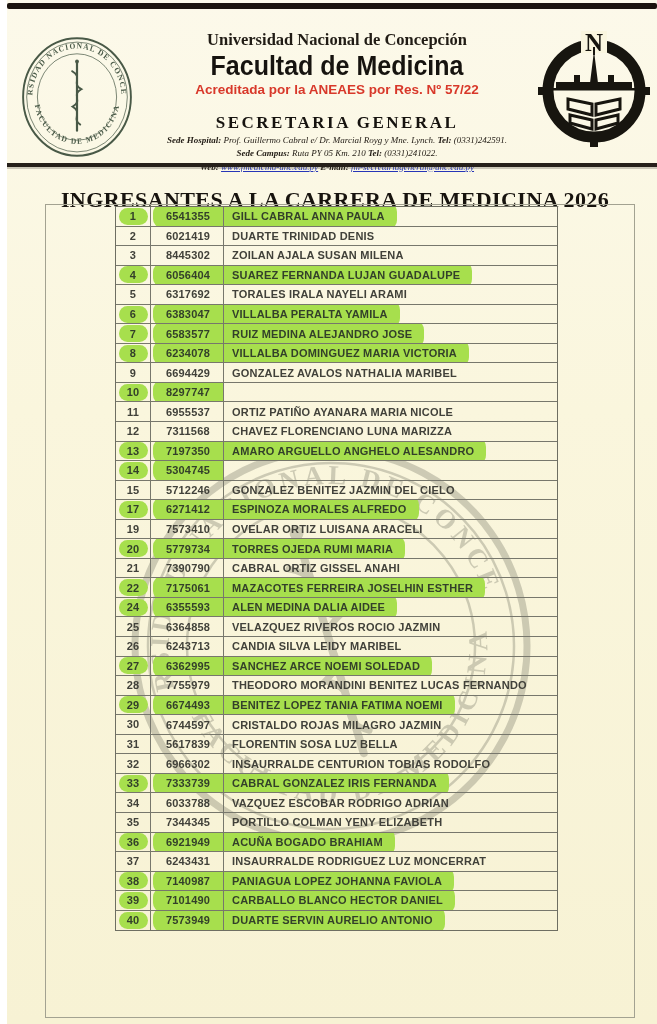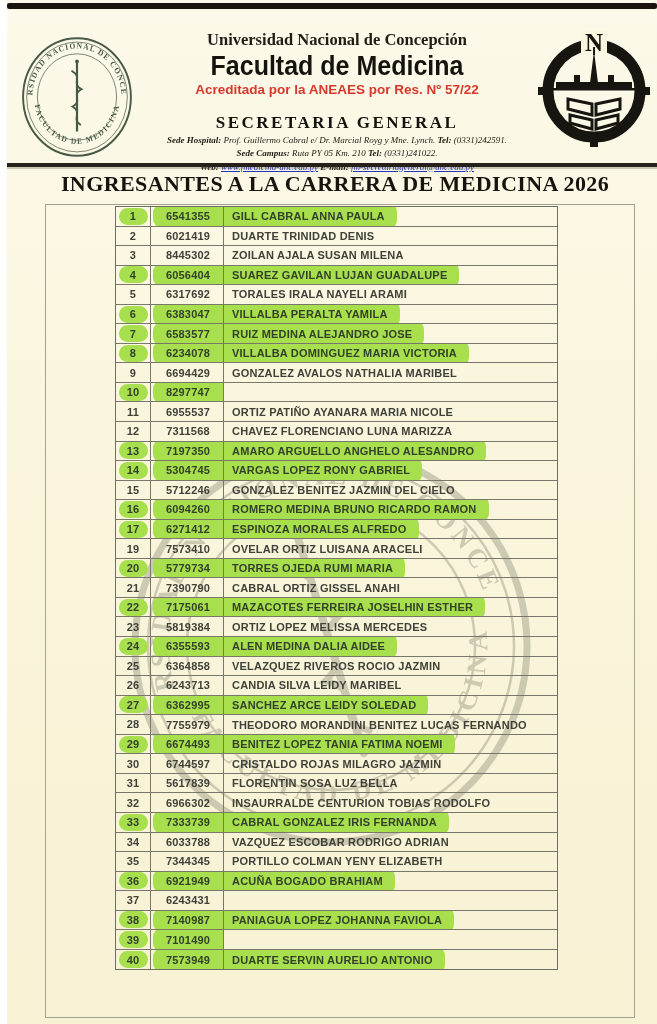--- a/index.html
+++ b/index.html
@@ -25,21 +25,21 @@
   .accr{font:700 13.5px "Liberation Sans",sans-serif;color:var(--red,#d8382a);margin-top:2px;}
   .office{font:700 17px "Liberation Serif",serif;letter-spacing:2.5px;color:#16130f;margin-top:16px;}
   .addr{font:italic 400 9px "Liberation Serif",serif;color:#262019;margin-top:2px;line-height:1.25;}
   .addr b{font-weight:700;}
   .lnk{color:var(--blue,#2636b8);text-decoration:underline;cursor:pointer;}
   .rule{
     position:absolute;left:0;right:0;top:163px;height:4px;background:#26201a;
     box-shadow:0 2px 0 rgba(38,32,26,.22);
   }
   .title{
-    position:absolute;left:6px;right:0;top:171px;margin:0;text-align:center;
+    position:absolute;left:6px;right:0;top:171px;margin:16px;text-align:center;
     font:700 22px "Liberation Serif",serif;letter-spacing:.4px;color:#17130e;
   }
   
   .sheet{
     position:absolute;left:38px;top:204px;width:588px;height:812px;
     border:1.5px solid #a3a291;
   }
   .watermark{
     position:absolute;left:55px;top:211px;pointer-events:none;
     opacity:.34;color:#787868;z-index:0;
@@ -175,21 +175,21 @@
           </div>
         </div>
         <div class="row hl">
           <div class="cell c-num">
             <span class="num-b t">4</span>
           </div>
           <div class="cell c-ci">
             <span class="ci-b t">6056404</span>
           </div>
           <div class="cell c-name">
-            <span class="name-b t">SUAREZ GAVILAN LUJAN GUADALUPE</span>
+            <span class="name-b t">SUAREZ FERNANDA LUJAN GUADALUPE</span>
           </div>
         </div>
         <div class="row">
           <div class="cell c-num">
             <span class="num-b t">5</span>
           </div>
           <div class="cell c-ci">
             <span class="ci-b t">6317692</span>
           </div>
           <div class="cell c-name">
@@ -281,48 +281,34 @@
             <span class="name-b t">AMARO ARGUELLO ANGHELO ALESANDRO</span>
           </div>
         </div>
         <div class="row hl">
           <div class="cell c-num">
             <span class="num-b t">14</span>
           </div>
           <div class="cell c-ci">
             <span class="ci-b t">5304745</span>
           </div>
-          <div class="cell c-name">
-            <span class="name-b t">VARGAS LOPEZ RONY GABRIEL</span>
-          </div>
         </div>
         <div class="row">
           <div class="cell c-num">
             <span class="num-b t">15</span>
           </div>
           <div class="cell c-ci">
             <span class="ci-b t">5712246</span>
           </div>
           <div class="cell c-name">
             <span class="name-b t">GONZALEZ BENITEZ JAZMIN DEL CIELO</span>
           </div>
         </div>
         <div class="row hl">
           <div class="cell c-num">
-            <span class="num-b t">16</span>
-          </div>
-          <div class="cell c-ci">
-            <span class="ci-b t">6094260</span>
-          </div>
-          <div class="cell c-name">
-            <span class="name-b t">ROMERO MEDINA BRUNO RICARDO RAMON</span>
-          </div>
-        </div>
-        <div class="row hl">
-          <div class="cell c-num">
             <span class="num-b t">17</span>
           </div>
           <div class="cell c-ci">
             <span class="ci-b t">6271412</span>
           </div>
           <div class="cell c-name">
             <span class="name-b t">ESPINOZA MORALES ALFREDO</span>
           </div>
         </div>
         <div class="row">
@@ -362,31 +348,20 @@
           <div class="cell c-num">
             <span class="num-b t">22</span>
           </div>
           <div class="cell c-ci">
             <span class="ci-b t">7175061</span>
           </div>
           <div class="cell c-name">
             <span class="name-b t">MAZACOTES FERREIRA JOSELHIN ESTHER</span>
           </div>
         </div>
-        <div class="row">
-          <div class="cell c-num">
-            <span class="num-b t">23</span>
-          </div>
-          <div class="cell c-ci">
-            <span class="ci-b t">5819384</span>
-          </div>
-          <div class="cell c-name">
-            <span class="name-b t">ORTIZ LOPEZ MELISSA MERCEDES</span>
-          </div>
-        </div>
         <div class="row hl">
           <div class="cell c-num">
             <span class="num-b t">24</span>
           </div>
           <div class="cell c-ci">
             <span class="ci-b t">6355593</span>
           </div>
           <div class="cell c-name">
             <span class="name-b t">ALEN MEDINA DALIA AIDEE</span>
           </div>
@@ -414,21 +389,21 @@
           </div>
         </div>
         <div class="row hl">
           <div class="cell c-num">
             <span class="num-b t">27</span>
           </div>
           <div class="cell c-ci">
             <span class="ci-b t">6362995</span>
           </div>
           <div class="cell c-name">
-            <span class="name-b t">SANCHEZ ARCE LEIDY SOLEDAD</span>
+            <span class="name-b t">SANCHEZ ARCE NOEMI SOLEDAD</span>
           </div>
         </div>
         <div class="row">
           <div class="cell c-num">
             <span class="num-b t">28</span>
           </div>
           <div class="cell c-ci">
             <span class="ci-b t">7755979</span>
           </div>
           <div class="cell c-name">
@@ -523,38 +498,44 @@
             <span class="name-b t">ACUÑA BOGADO BRAHIAM</span>
           </div>
         </div>
         <div class="row">
           <div class="cell c-num">
             <span class="num-b t">37</span>
           </div>
           <div class="cell c-ci">
             <span class="ci-b t">6243431</span>
           </div>
+          <div class="cell c-name">
+            <span class="name-b t">INSAURRALDE RODRIGUEZ LUZ MONCERRAT</span>
+          </div>
         </div>
         <div class="row hl">
           <div class="cell c-num">
             <span class="num-b t">38</span>
           </div>
           <div class="cell c-ci">
             <span class="ci-b t">7140987</span>
           </div>
           <div class="cell c-name">
             <span class="name-b t">PANIAGUA LOPEZ JOHANNA FAVIOLA</span>
           </div>
         </div>
         <div class="row hl">
           <div class="cell c-num">
             <span class="num-b t">39</span>
           </div>
           <div class="cell c-ci">
             <span class="ci-b t">7101490</span>
+          </div>
+          <div class="cell c-name">
+            <span class="name-b t">CARBALLO BLANCO HECTOR DANIEL</span>
           </div>
         </div>
         <div class="row hl">
           <div class="cell c-num">
             <span class="num-b t">40</span>
           </div>
           <div class="cell c-ci">
             <span class="ci-b t">7573949</span>
           </div>
           <div class="cell c-name">

